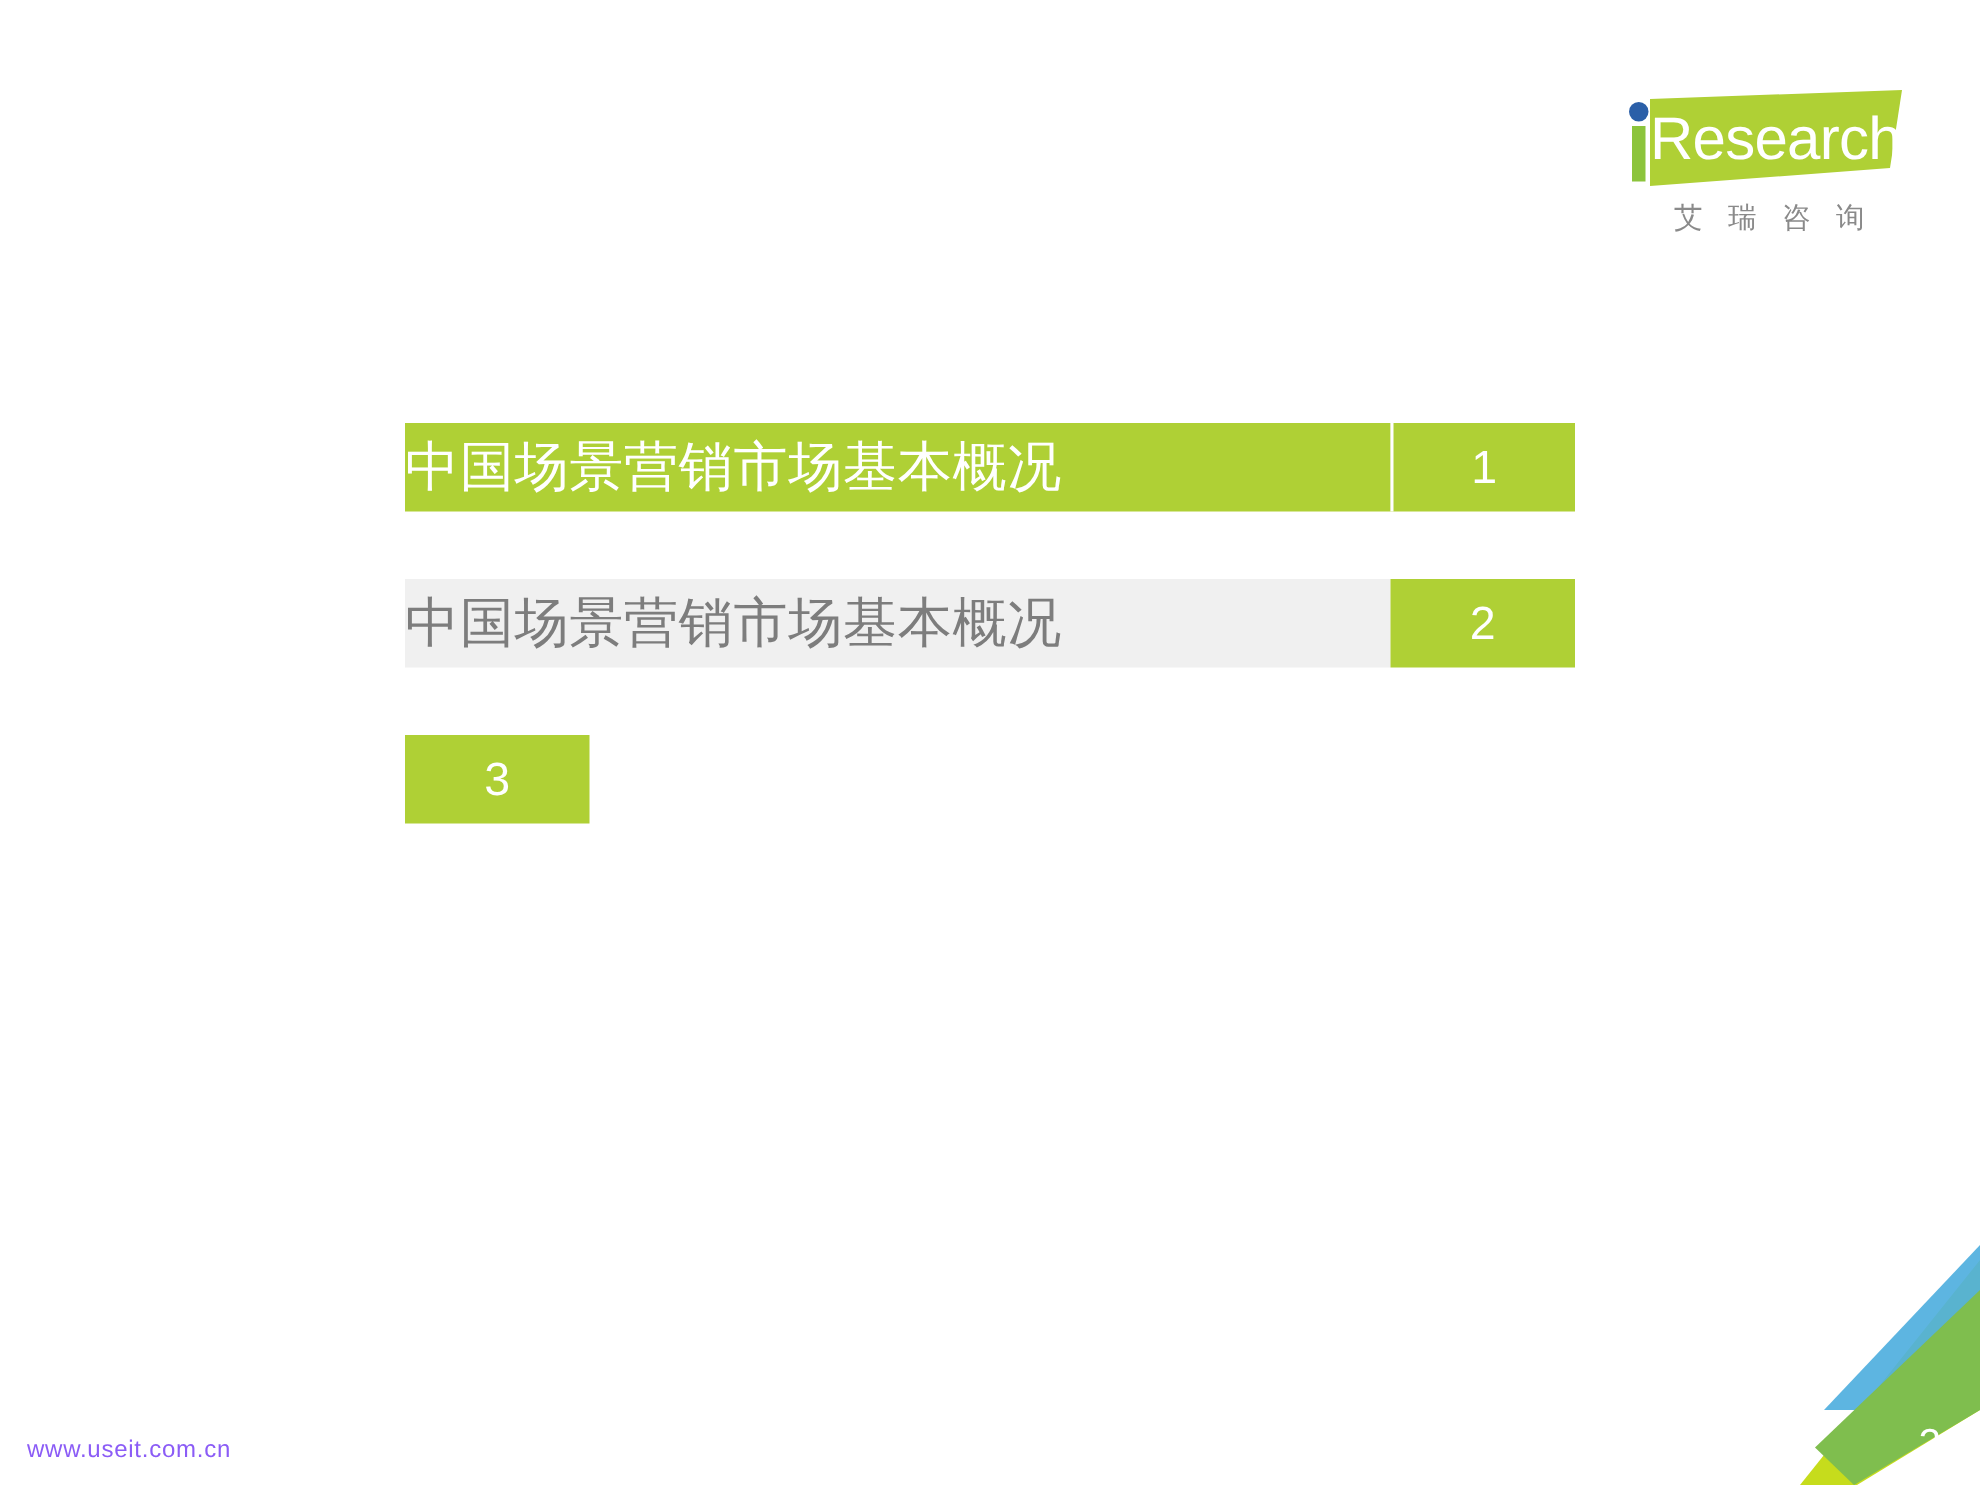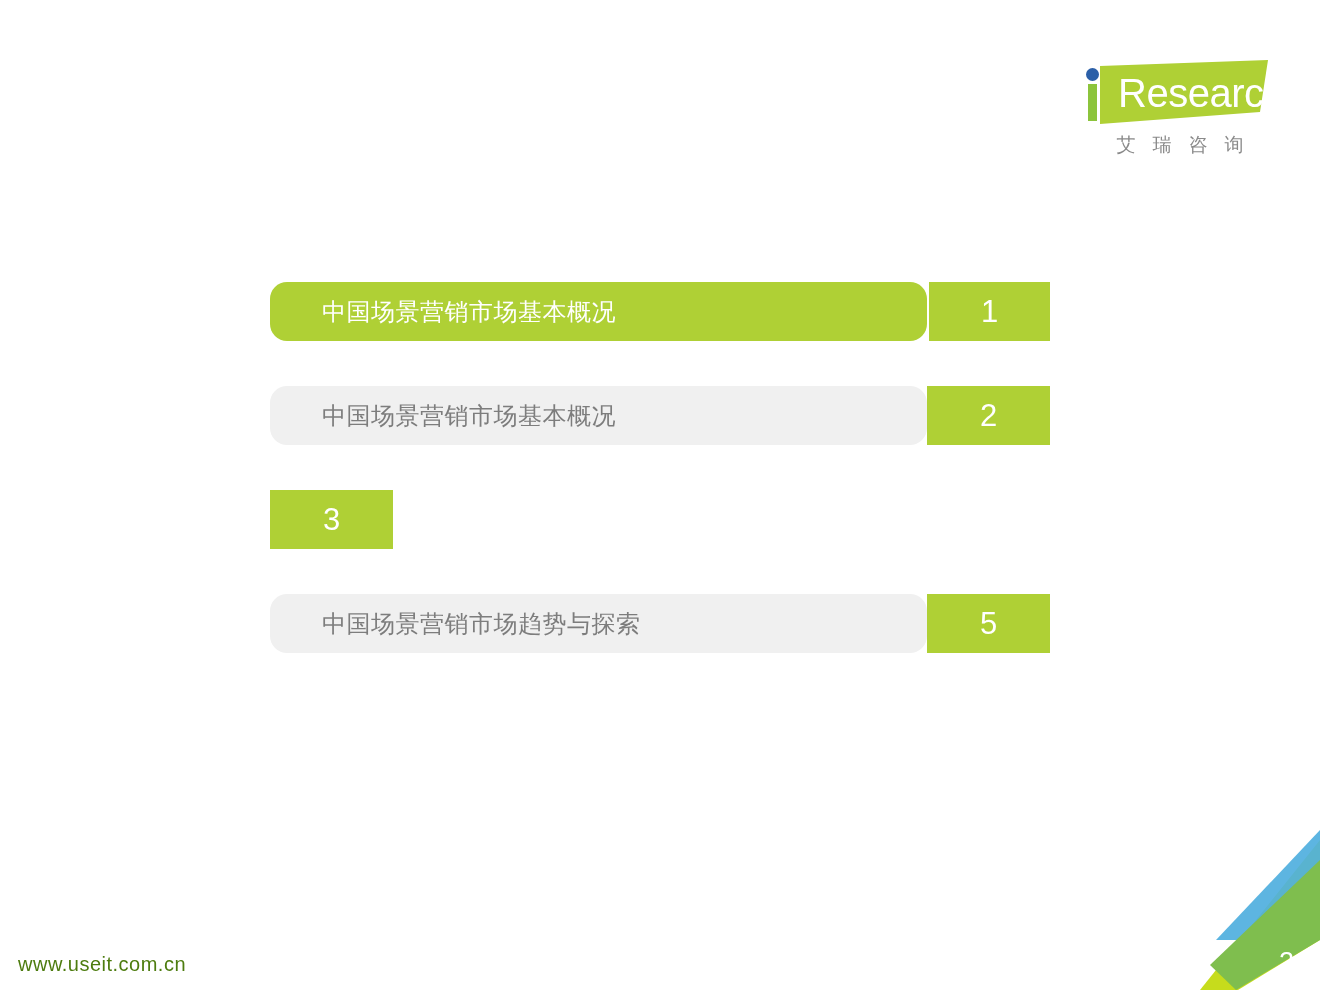--- a/index.html
+++ b/index.html
@@ -50,36 +50,36 @@
     position: absolute;
     left: 12px;
     top: 10px;
     width: 13px;
     height: 13px;
     border-radius: 50%;
     background: #2B5FA8;
   }
   .logo-word {
     position: absolute;
-    left: 44px;
+    left: 26px;
     top: 13px;
     font-size: 40px;
     letter-spacing: -0.5px;
     color: #ffffff;
     font-family: "Liberation Sans", sans-serif;
     font-weight: normal;
     line-height: 44px;
     white-space: nowrap;
   }
   .logo-sub {
     position: absolute;
-    left: 12px;
+    left: 25px;
     top: 74px;
     width: 188px;
-    text-align: center;
+    text-align: left;
     font-size: 19px;
     letter-spacing: 17px;
     text-indent: 17px;
     color: #8a8a8a;
     white-space: nowrap;
   }
 
   
   .toc {
     position: absolute;
@@ -93,28 +93,26 @@
     align-items: stretch;
     height: 59px;
     margin-bottom: 45px;
   }
   .toc-row:last-child { margin-bottom: 0; }
 
   .toc-label {
     flex: 1 1 auto;
     display: flex;
     align-items: center;
-    padding-left: 52px;
     box-sizing: border-box;
     background: #f0f0f0;
     color: #7d7d7d;
-    font-size: 24px;
+    font-size: 36px;
     letter-spacing: 0.5px;
     font-family: "Liberation Sans", "DejaVu Sans", sans-serif;
-    border-radius: 17px;
   }
   .toc-num {
     flex: 0 0 123px;
     width: 123px;
     display: flex;
     align-items: center;
     justify-content: center;
     background: #AFD035;
     color: #ffffff;
     font-size: 31px;
@@ -148,22 +146,22 @@
     font-size: 27px;
     font-family: "Liberation Sans", sans-serif;
     line-height: 1;
   }
 
   
   .watermark {
     position: absolute;
     left: 18px;
     bottom: 14px;
-    color: #4d7c0f;
-    font-size: 20px;
+    color: #8b5cf6;
+    font-size: 16px;
     letter-spacing: 0.5px;
     font-family: "Liberation Sans", sans-serif;
   }
 </style>
 </head>
 <body>
 
 <div class="slide">
 
   <div class="logo">
@@ -188,24 +186,20 @@
     <div class="toc-row">
       <div class="toc-label">中国场景营销市场基本概况</div>
       <div class="toc-num">2</div>
     </div>
 
     <div class="toc-row">
       <div class="toc-num">3</div>
     </div>
 
 
-    <div class="toc-row">
-      <div class="toc-label">中国场景营销市场趋势与探索</div>
-      <div class="toc-num">5</div>
-    </div>
 
   </div>
 
   <div class="watermark">www.useit.com.cn</div>
 
   <svg class="corner" viewBox="0 0 140 160">
     <polygon points="140,10 140,110 58,160 20,160" fill="#C6DC1C"></polygon>
     <polygon points="140,0 140,110 36,110" fill="#4FAFDE" opacity="0.92"></polygon>
     <polygon points="140,30 140,110 56,160 30,135" fill="#7FBE4E"></polygon>
   </svg>

